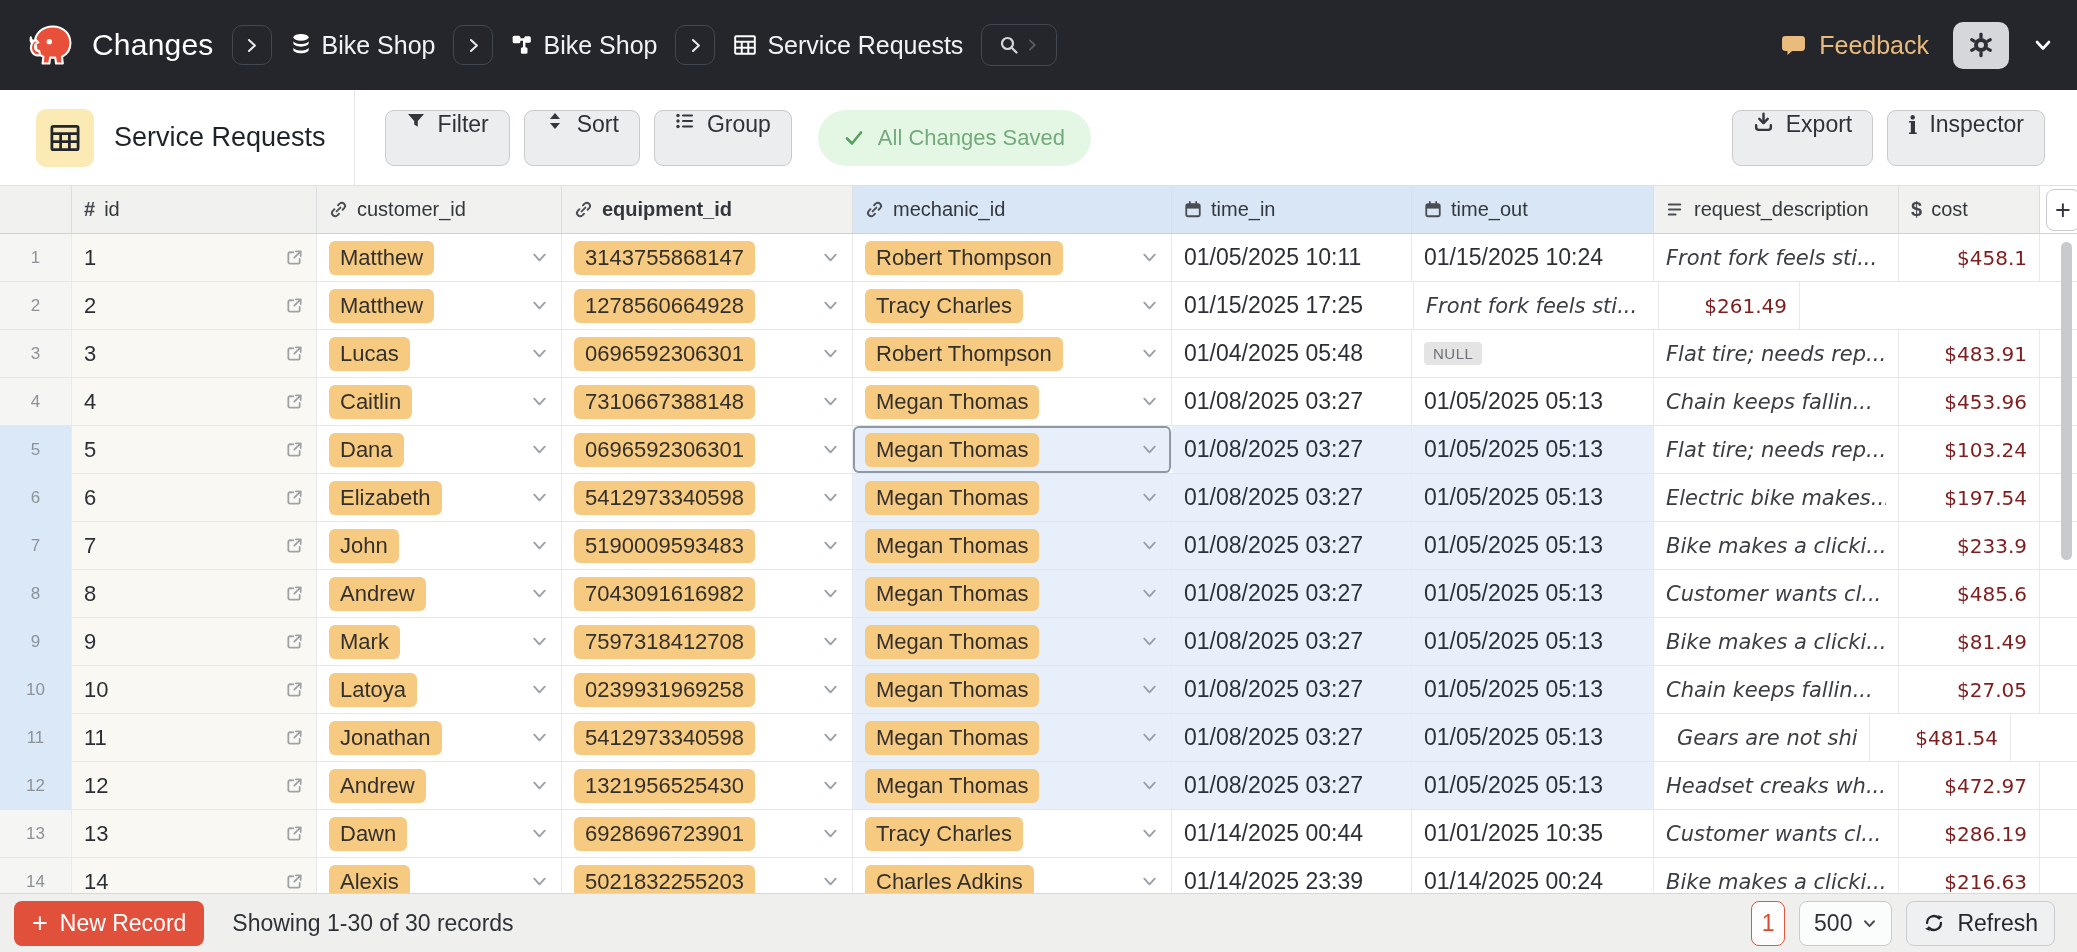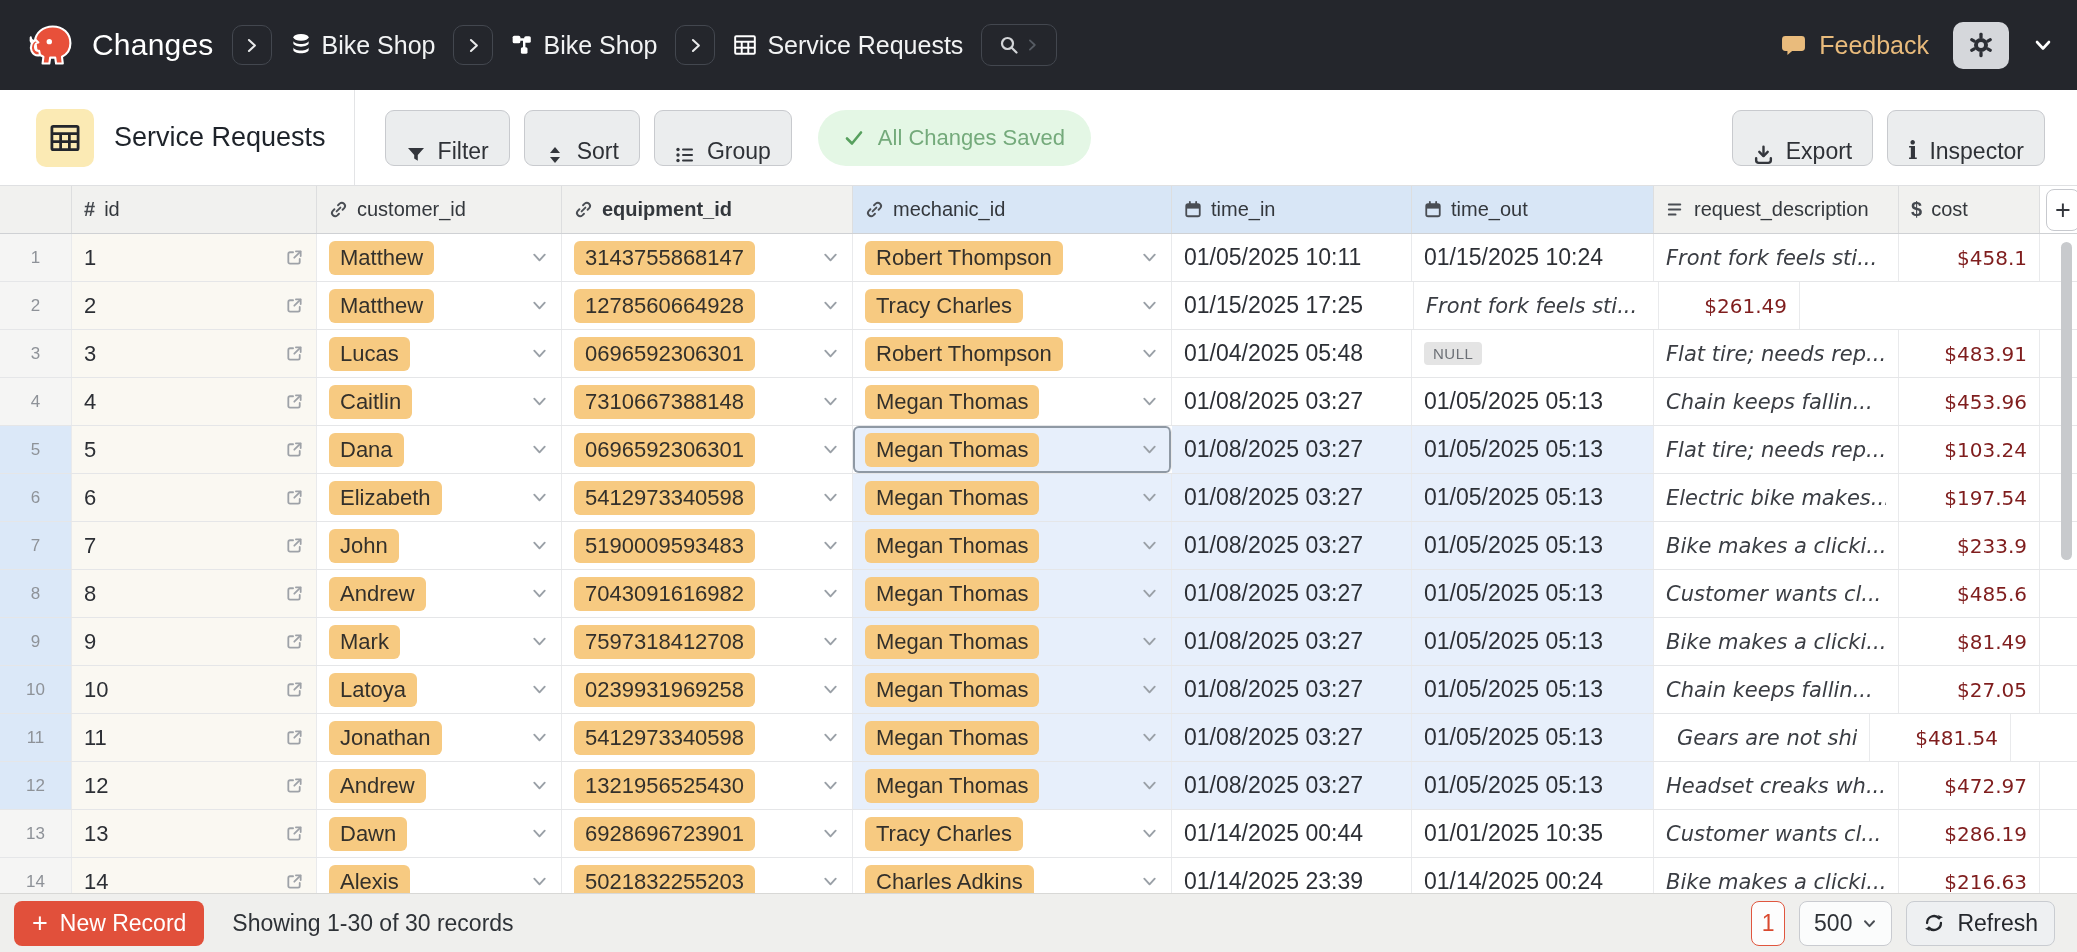--- a/index.html
+++ b/index.html
@@ -25,21 +25,21 @@
   .nav-caret { display:flex; color:#fff; }
 
   
   .toolbar { position:absolute; top:90px; left:0; width:100%; height:96px; background:#fff;
              border-bottom:1px solid #dfe0e2; display:flex; align-items:center; padding-left:36px; }
   .tbl-badge { width:58px; height:58px; background:#fbeab4; border-radius:10px;
                display:flex; align-items:center; justify-content:center; color:#23262c; }
   .tb-title { font-size:27px; color:#1e232a; margin-left:20px; margin-right:28px; font-weight:500; }
   .vdiv { width:1px; align-self:stretch; background:#e3e4e6; margin-right:30px; }
   .tb-btn { height:56px; background:#ebedee; border:1px solid #c8cace; border-radius:9px;
-            font-size:23px; color:#2e3136; padding:0 20px; display:flex; align-items:flex-end;
+            font-size:23px; color:#2e3136; padding:0 20px; display:flex; align-items:flex-start;
             gap:12px; margin-right:14px; cursor:pointer; }
   .tb-btn .ic { display:flex; color:#33363c; }
   .saved-pill { height:56px; background:#e4f7e5; border-radius:28px; color:#74aa7b;
                 font-size:22px; padding:0 26px; display:flex; align-items:center; gap:14px; margin-left:12px; }
   .tb-right { margin-left:auto; display:flex; margin-right:32px; }
 
   
   .grid { position:absolute; top:186px; left:0; width:2077px; height:707px; background:#fff; overflow:hidden; }
   .hrow { display:flex; height:48px; border-bottom:1px solid #cfd1d4; }
   .hcell { background:#f1f1ef; border-right:1px solid #dddedf; display:flex; align-items:center;

